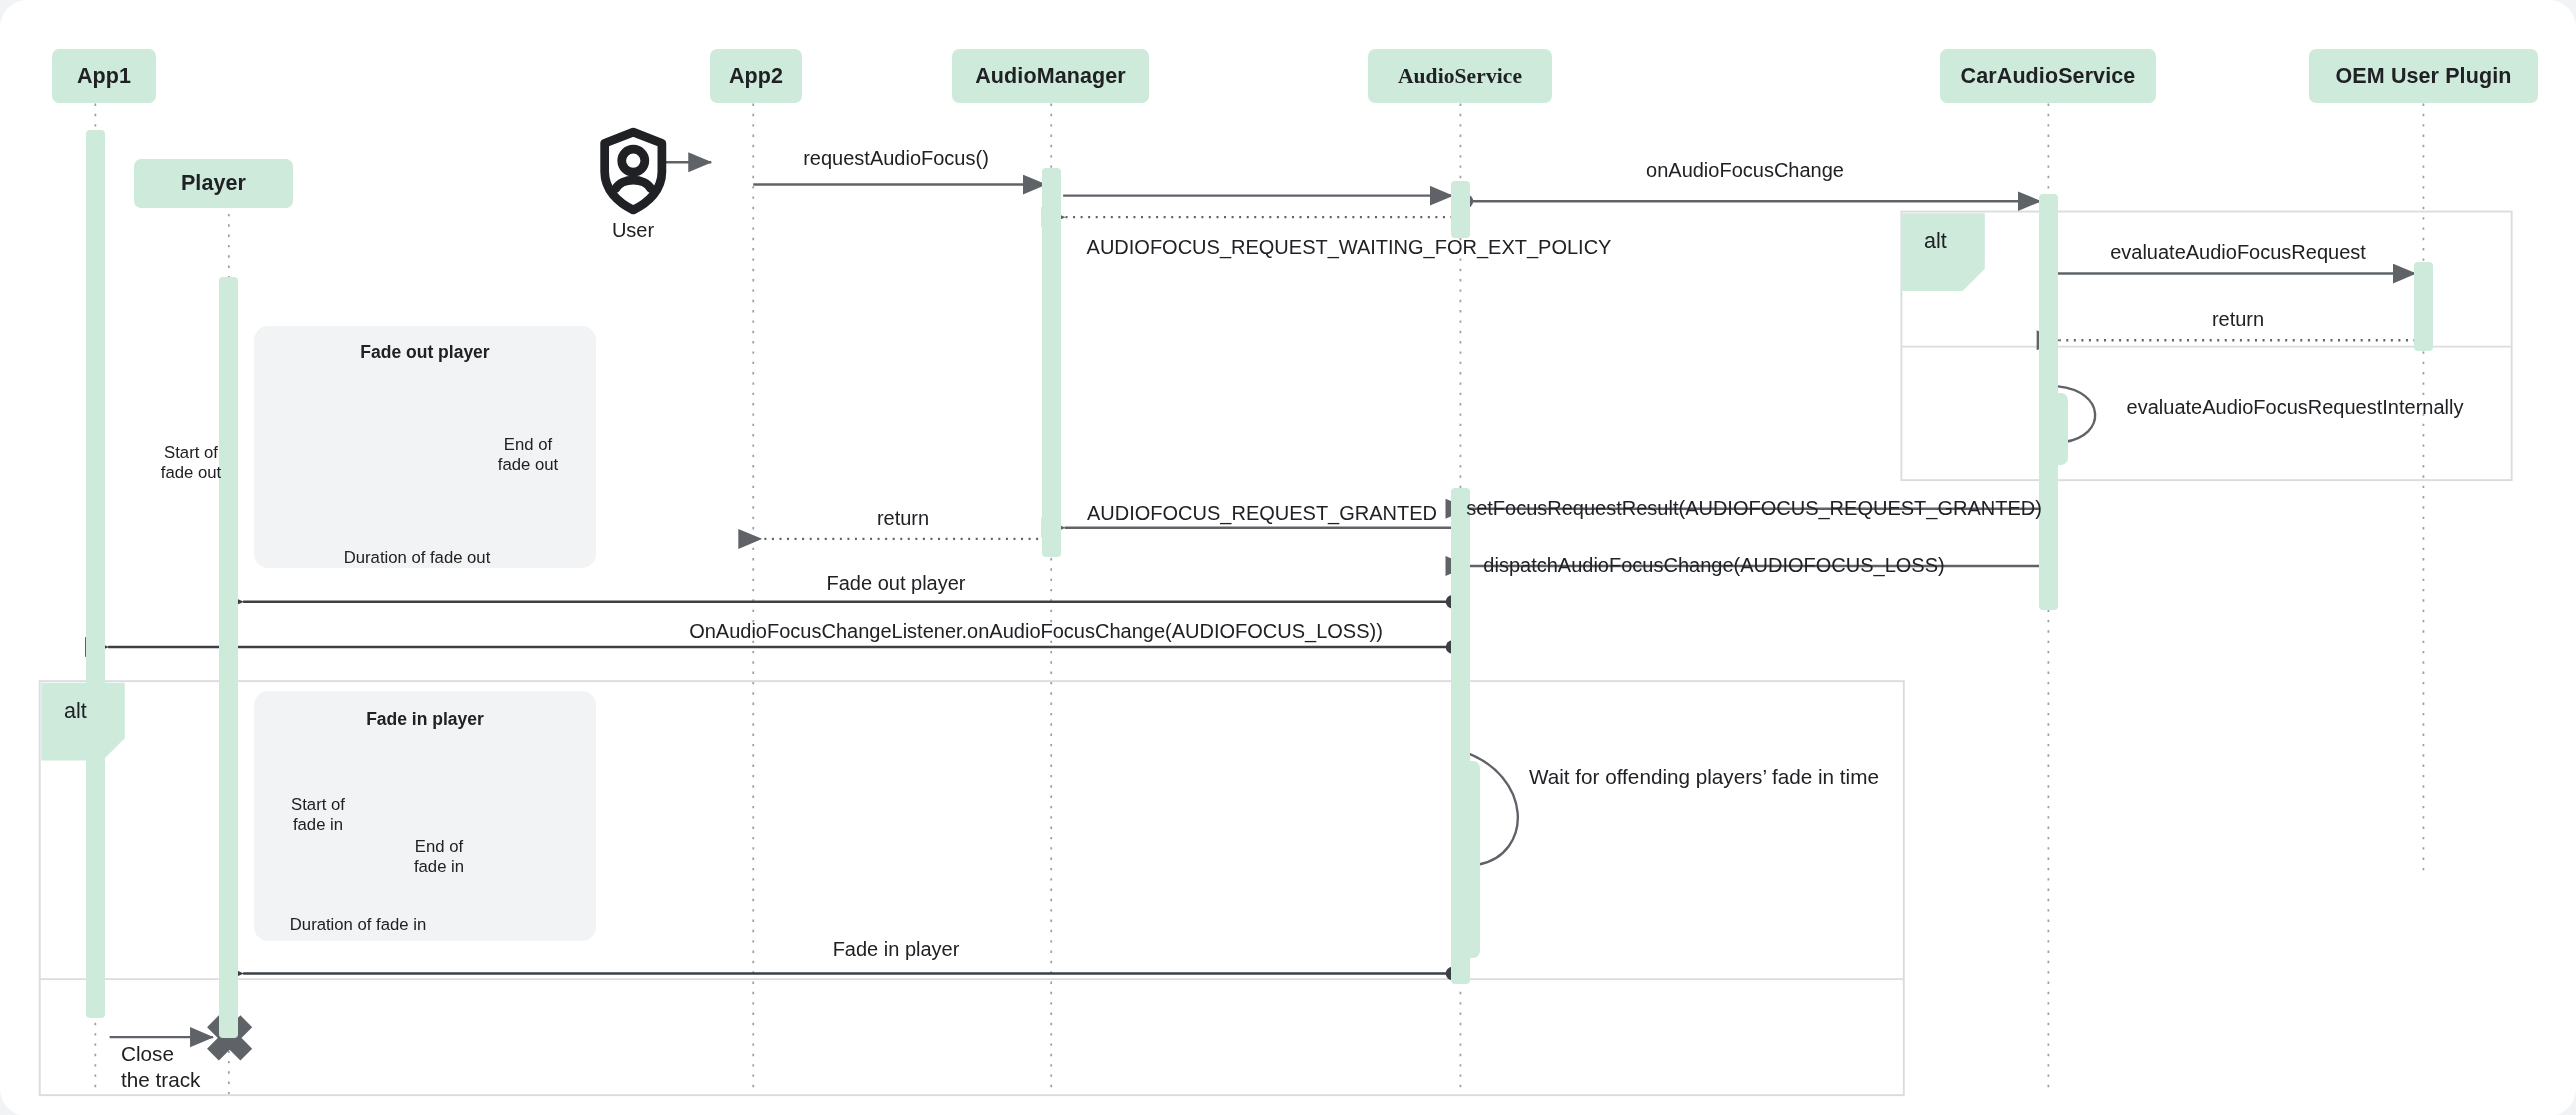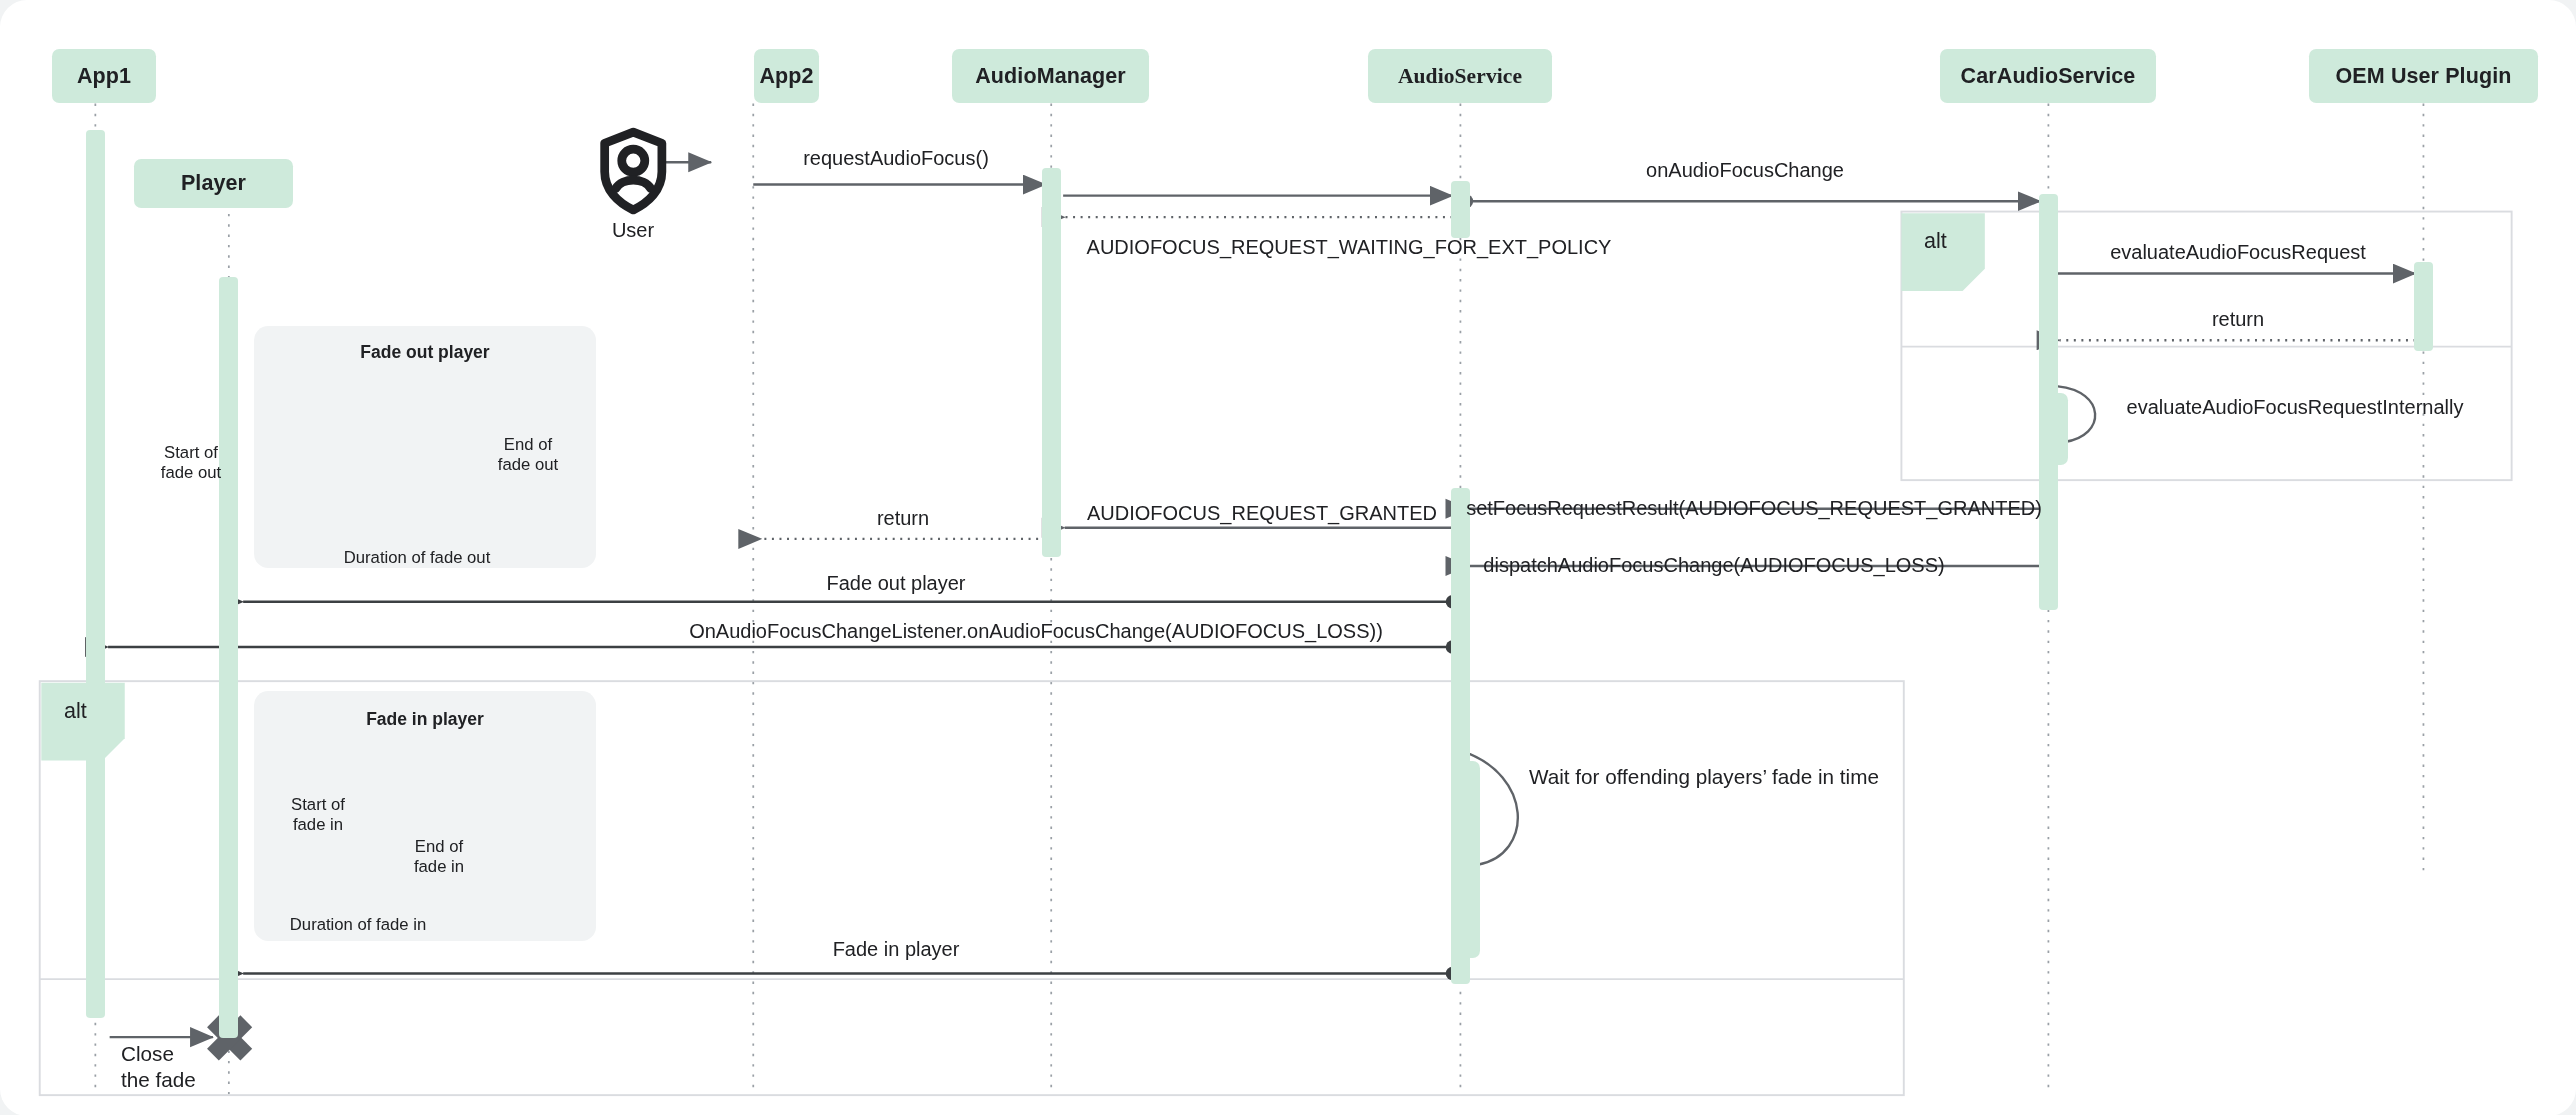--- a/index.html
+++ b/index.html
@@ -214,21 +214,21 @@
 
   <div class="notebox" style="left:254px;top:326px;width:342px;height:242px;"></div>
   <div class="notebox" style="left:254px;top:691px;width:342px;height:250px;"></div>
 
   <div class="pbox" style="left:52px;top:49px;width:104px;height:54px;">
     <span>App1</span>
   </div>
   <div class="pbox" style="left:134px;top:159px;width:159px;height:49px;">
     <span>Player</span>
   </div>
-  <div class="pbox" style="left:710px;top:49px;width:65px;height:54px;margin-left:44px;">
+  <div class="pbox" style="left:710px;top:49px;width:92px;height:54px;">
     <span>App2</span>
   </div>
   <div class="pbox" style="left:952px;top:49px;width:197px;height:54px;">
     <span>AudioManager</span>
   </div>
   <div class="pbox" style="left:1368px;top:49px;width:184px;height:54px;font-family:Liberation Serif, serif;">
     <span>AudioService</span>
   </div>
   <div class="pbox" style="left:1940px;top:49px;width:216px;height:54px;">
     <span>CarAudioService</span>
@@ -252,21 +252,21 @@
   <div class="msg" style="left:1262px;top:502px;">AUDIOFOCUS_REQUEST_GRANTED</div>
   <div class="msg" style="left:903px;top:507px;">return</div>
   <div class="msg" style="left:1714px;top:554px;">dispatchAudioFocusChange(AUDIOFOCUS_LOSS)</div>
   <div class="msg" style="left:896px;top:572px;">Fade out player</div>
   <div class="msg" style="left:1036px;top:620px;">OnAudioFocusChangeListener.onAudioFocusChange(AUDIOFOCUS_LOSS))</div>
   <div class="msg" style="left:896px;top:938px;">Fade in player</div>
 
   <div class="selfnote" style="left:1529px;top:764px;">Wait for offending players’ fade in time</div>
 
   <div class="closenote" style="left:121px;top:1041px;">Close
-the fade</div>
+the track</div>
 
   <div class="note-title" style="left:425px;top:342px;">Fade out player</div>
   <div class="nlabel" style="left:191px;top:443px;">Start of
 fade out</div>
   <div class="nlabel" style="left:528px;top:435px;">End of
 fade out</div>
   <div class="nlabel" style="left:417px;top:548px;">Duration of fade out</div>
 
   <div class="note-title" style="left:425px;top:709px;">Fade in player</div>
   <div class="nlabel" style="left:318px;top:795px;">Start of

